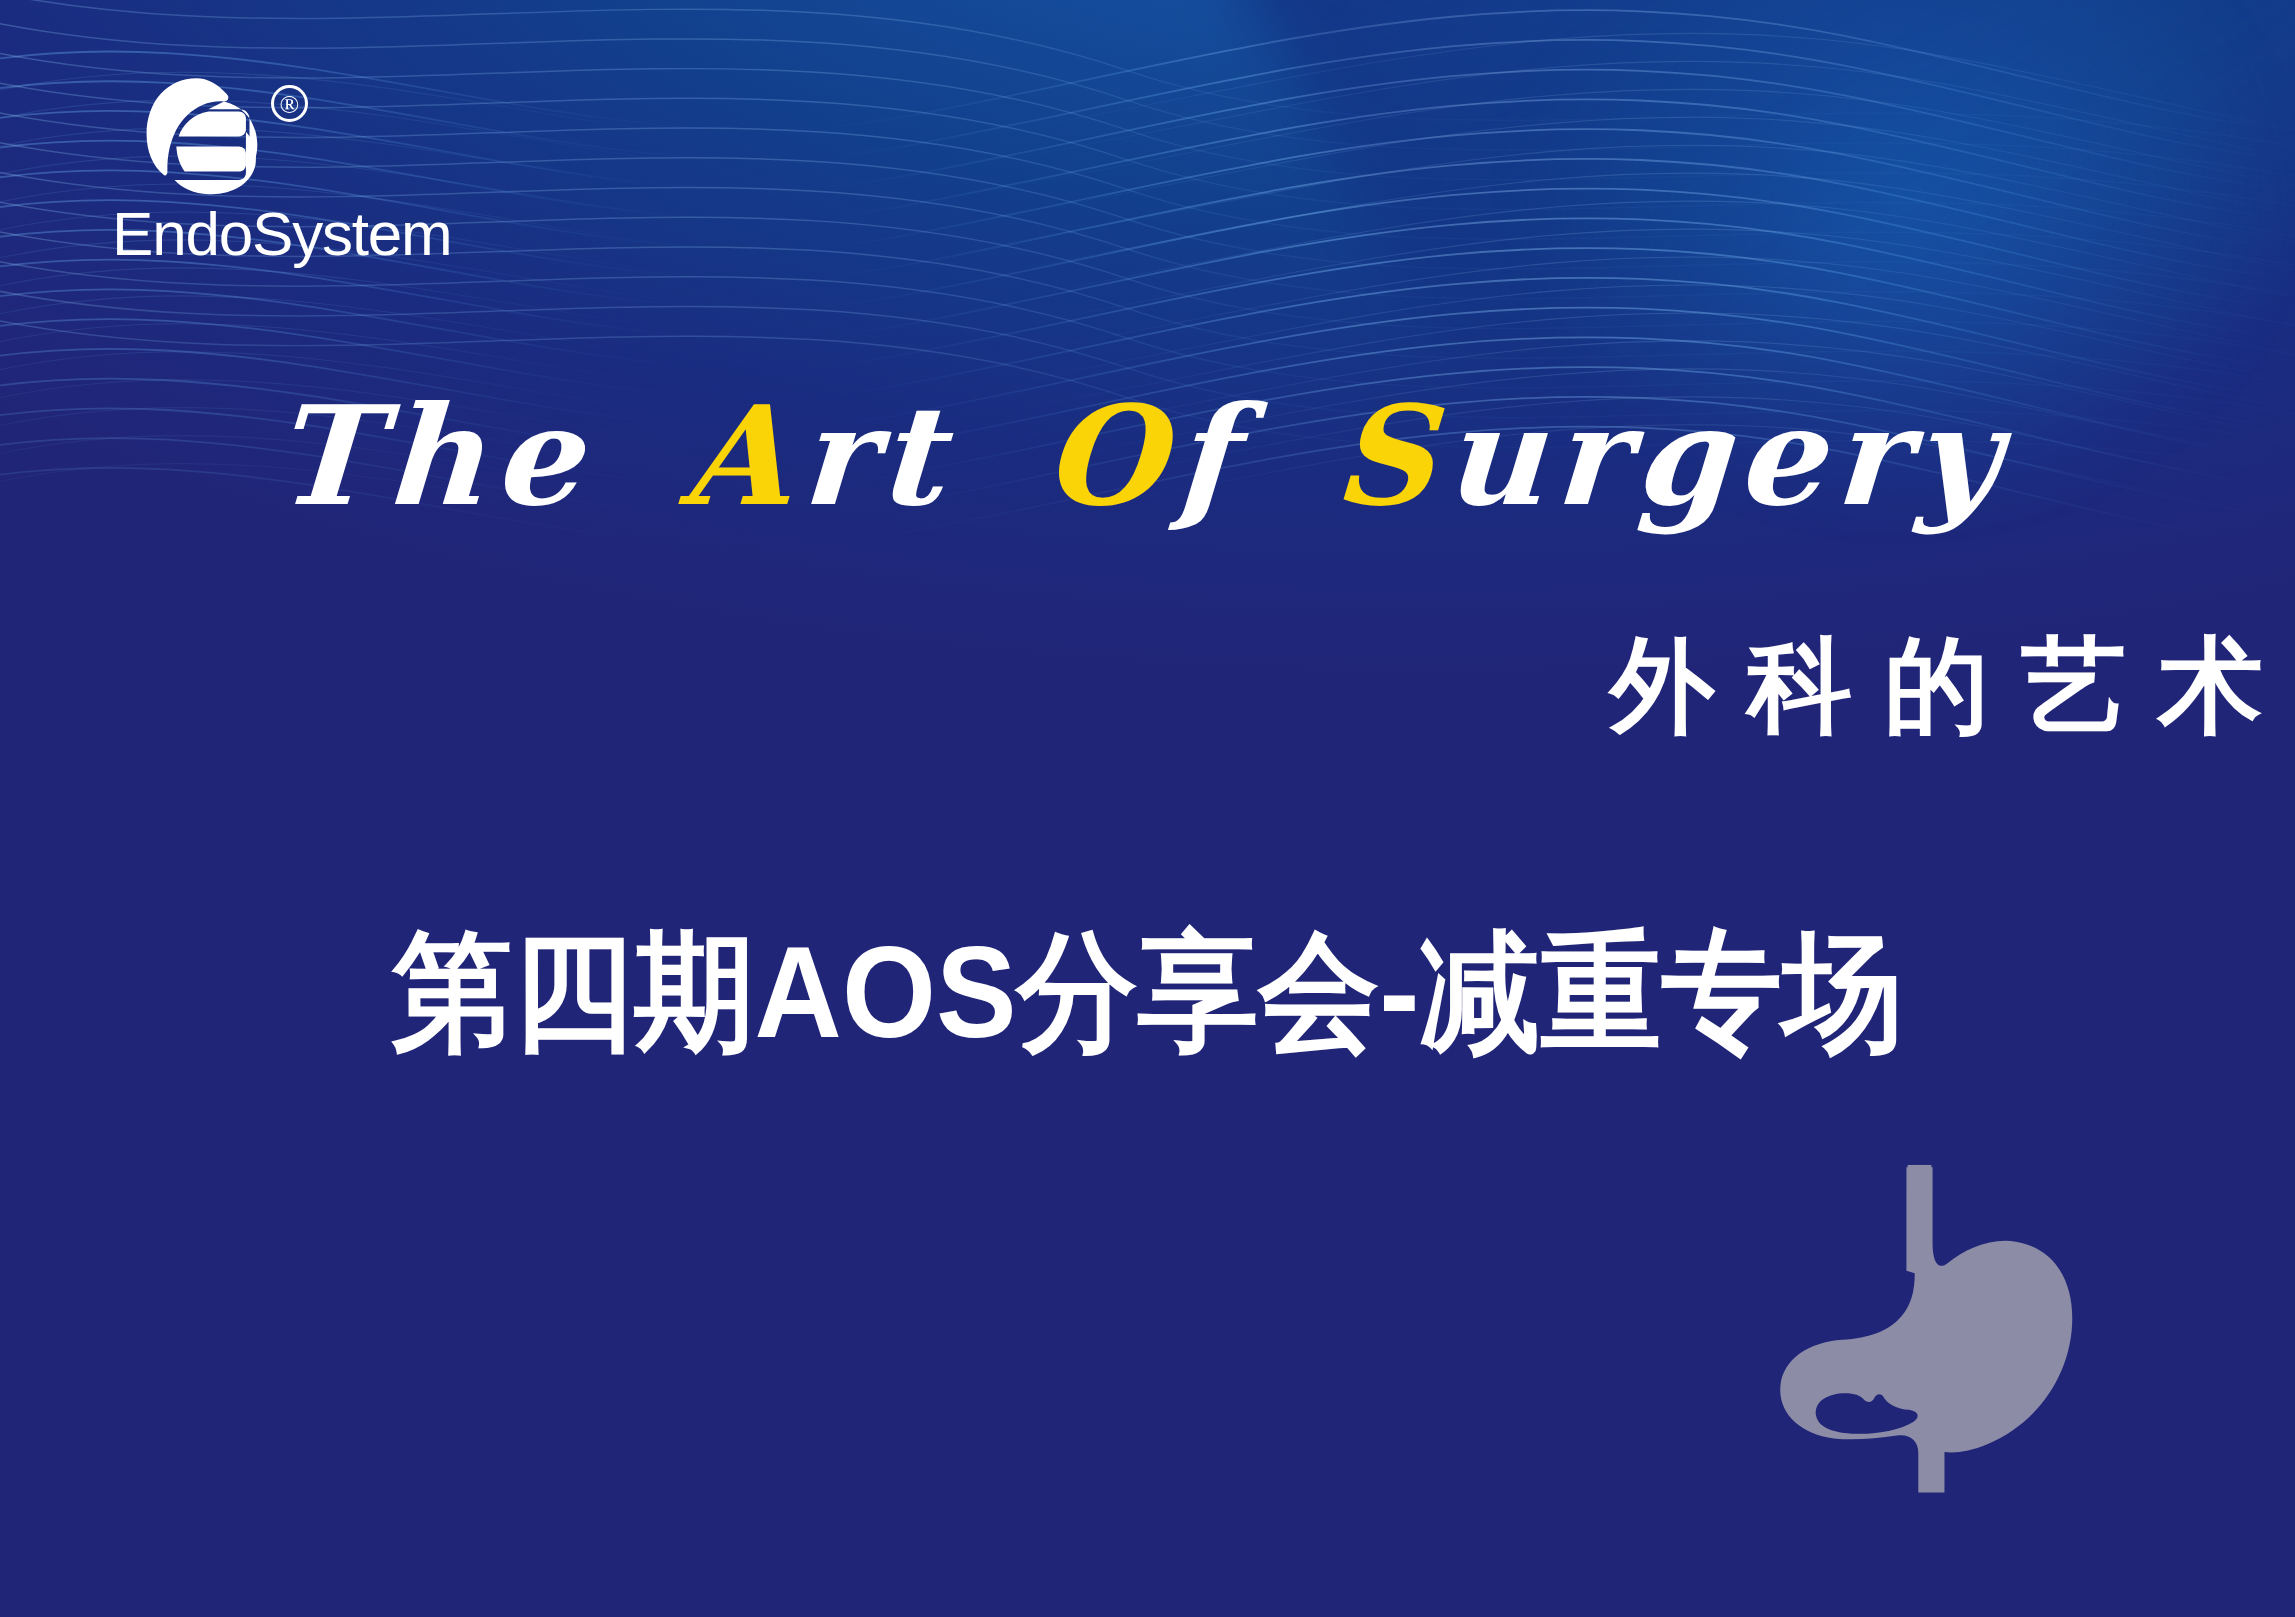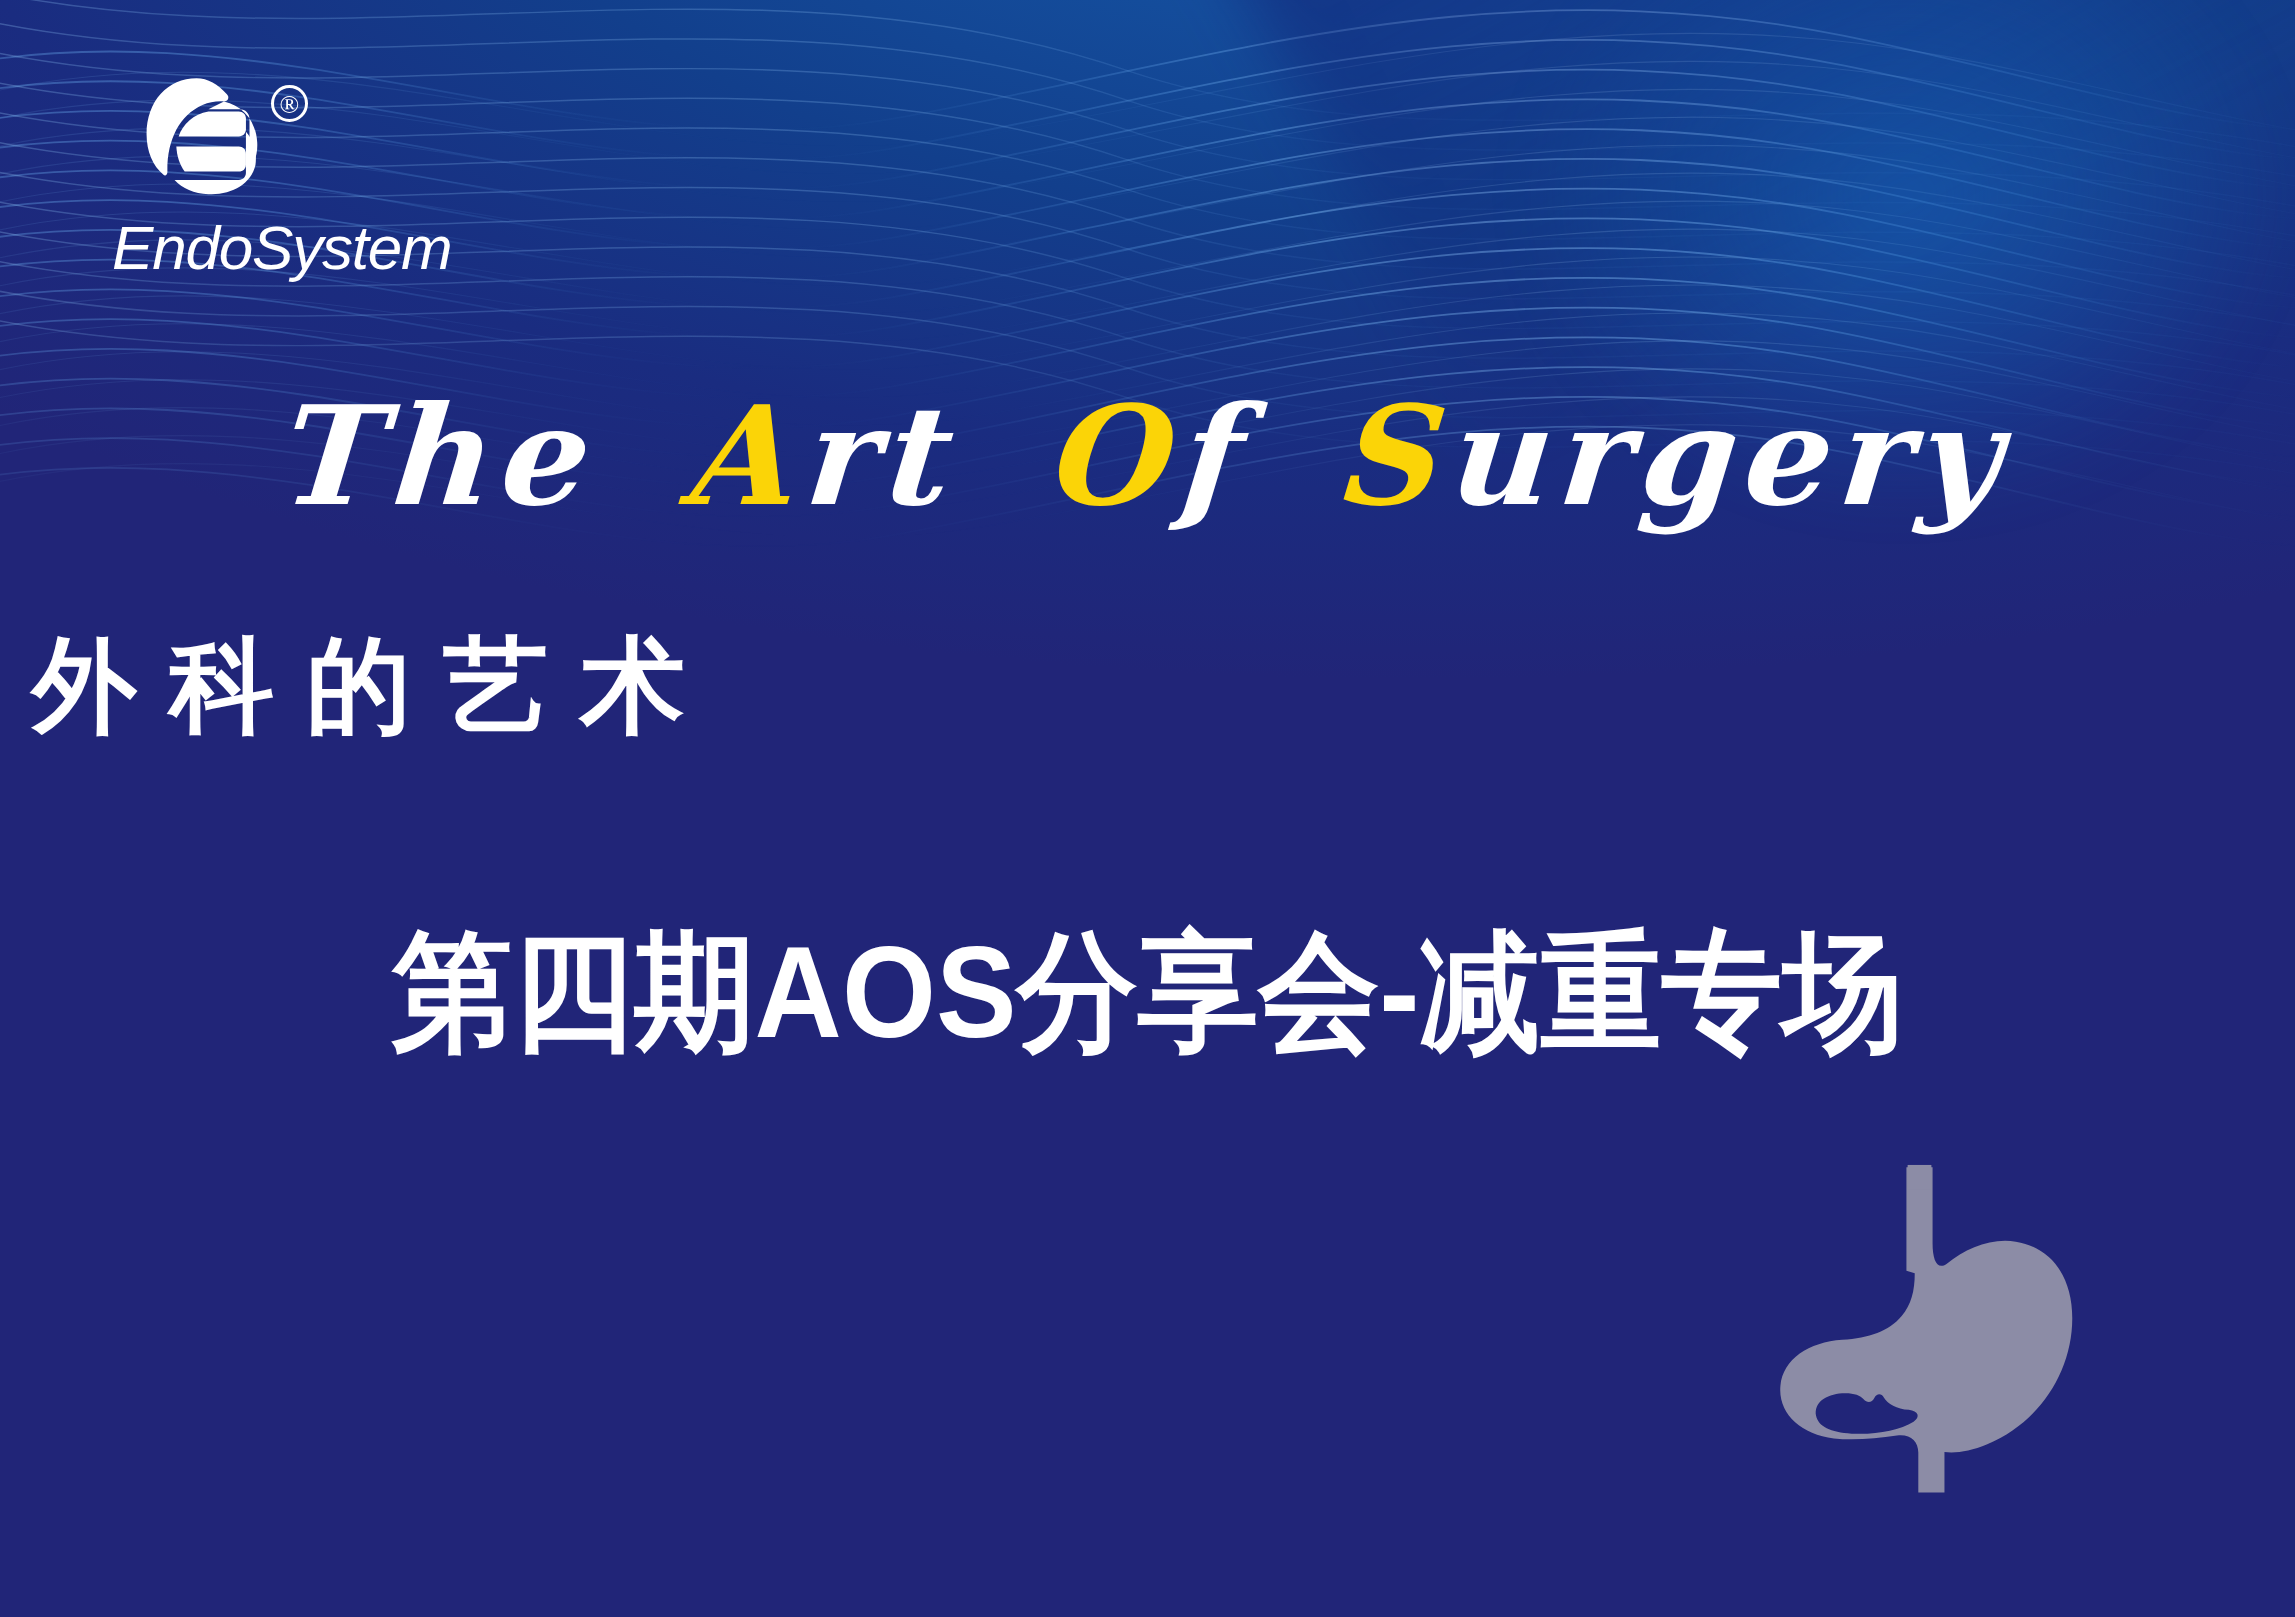--- a/index.html
+++ b/index.html
@@ -78,24 +78,23 @@
     line-height: 34px;
     text-align: center;
     font-family: "Liberation Serif", serif;
     box-sizing: border-box;
   }
   .logo-word {
     color: #ffffff;
     font-size: 62px;
     letter-spacing: -1.2px;
     line-height: 1;
-    margin-top: 15px;
+    margin-top: 1px;
     font-family: "Liberation Sans", sans-serif;
     white-space: nowrap;
-    font-style: italic;
   }
 
   
   .title-en {
     position: absolute;
     left: 0; right: 0;
     top: 387px;
     text-align: center;
     white-space: nowrap;
     font-family: "DejaVu Serif", serif;
@@ -108,21 +107,21 @@
     color: #ffffff;
   }
   .title-en .y { color: #FBD407; }
   .title-en .w { color: #ffffff; }
   .title-en .sp { letter-spacing: 0; }
 
   .title-cn {
     position: absolute;
     left: 0; right: 0;
     top: 624px;
-    text-align: left;
+    text-align: right;
     white-space: nowrap;
     color: #ffffff;
     font-family: "DejaVu Serif", serif;
     font-weight: bold;
     font-size: 105px;
     line-height: 1.18;
     letter-spacing: 32px;
     text-indent: 32px;
   }
 

